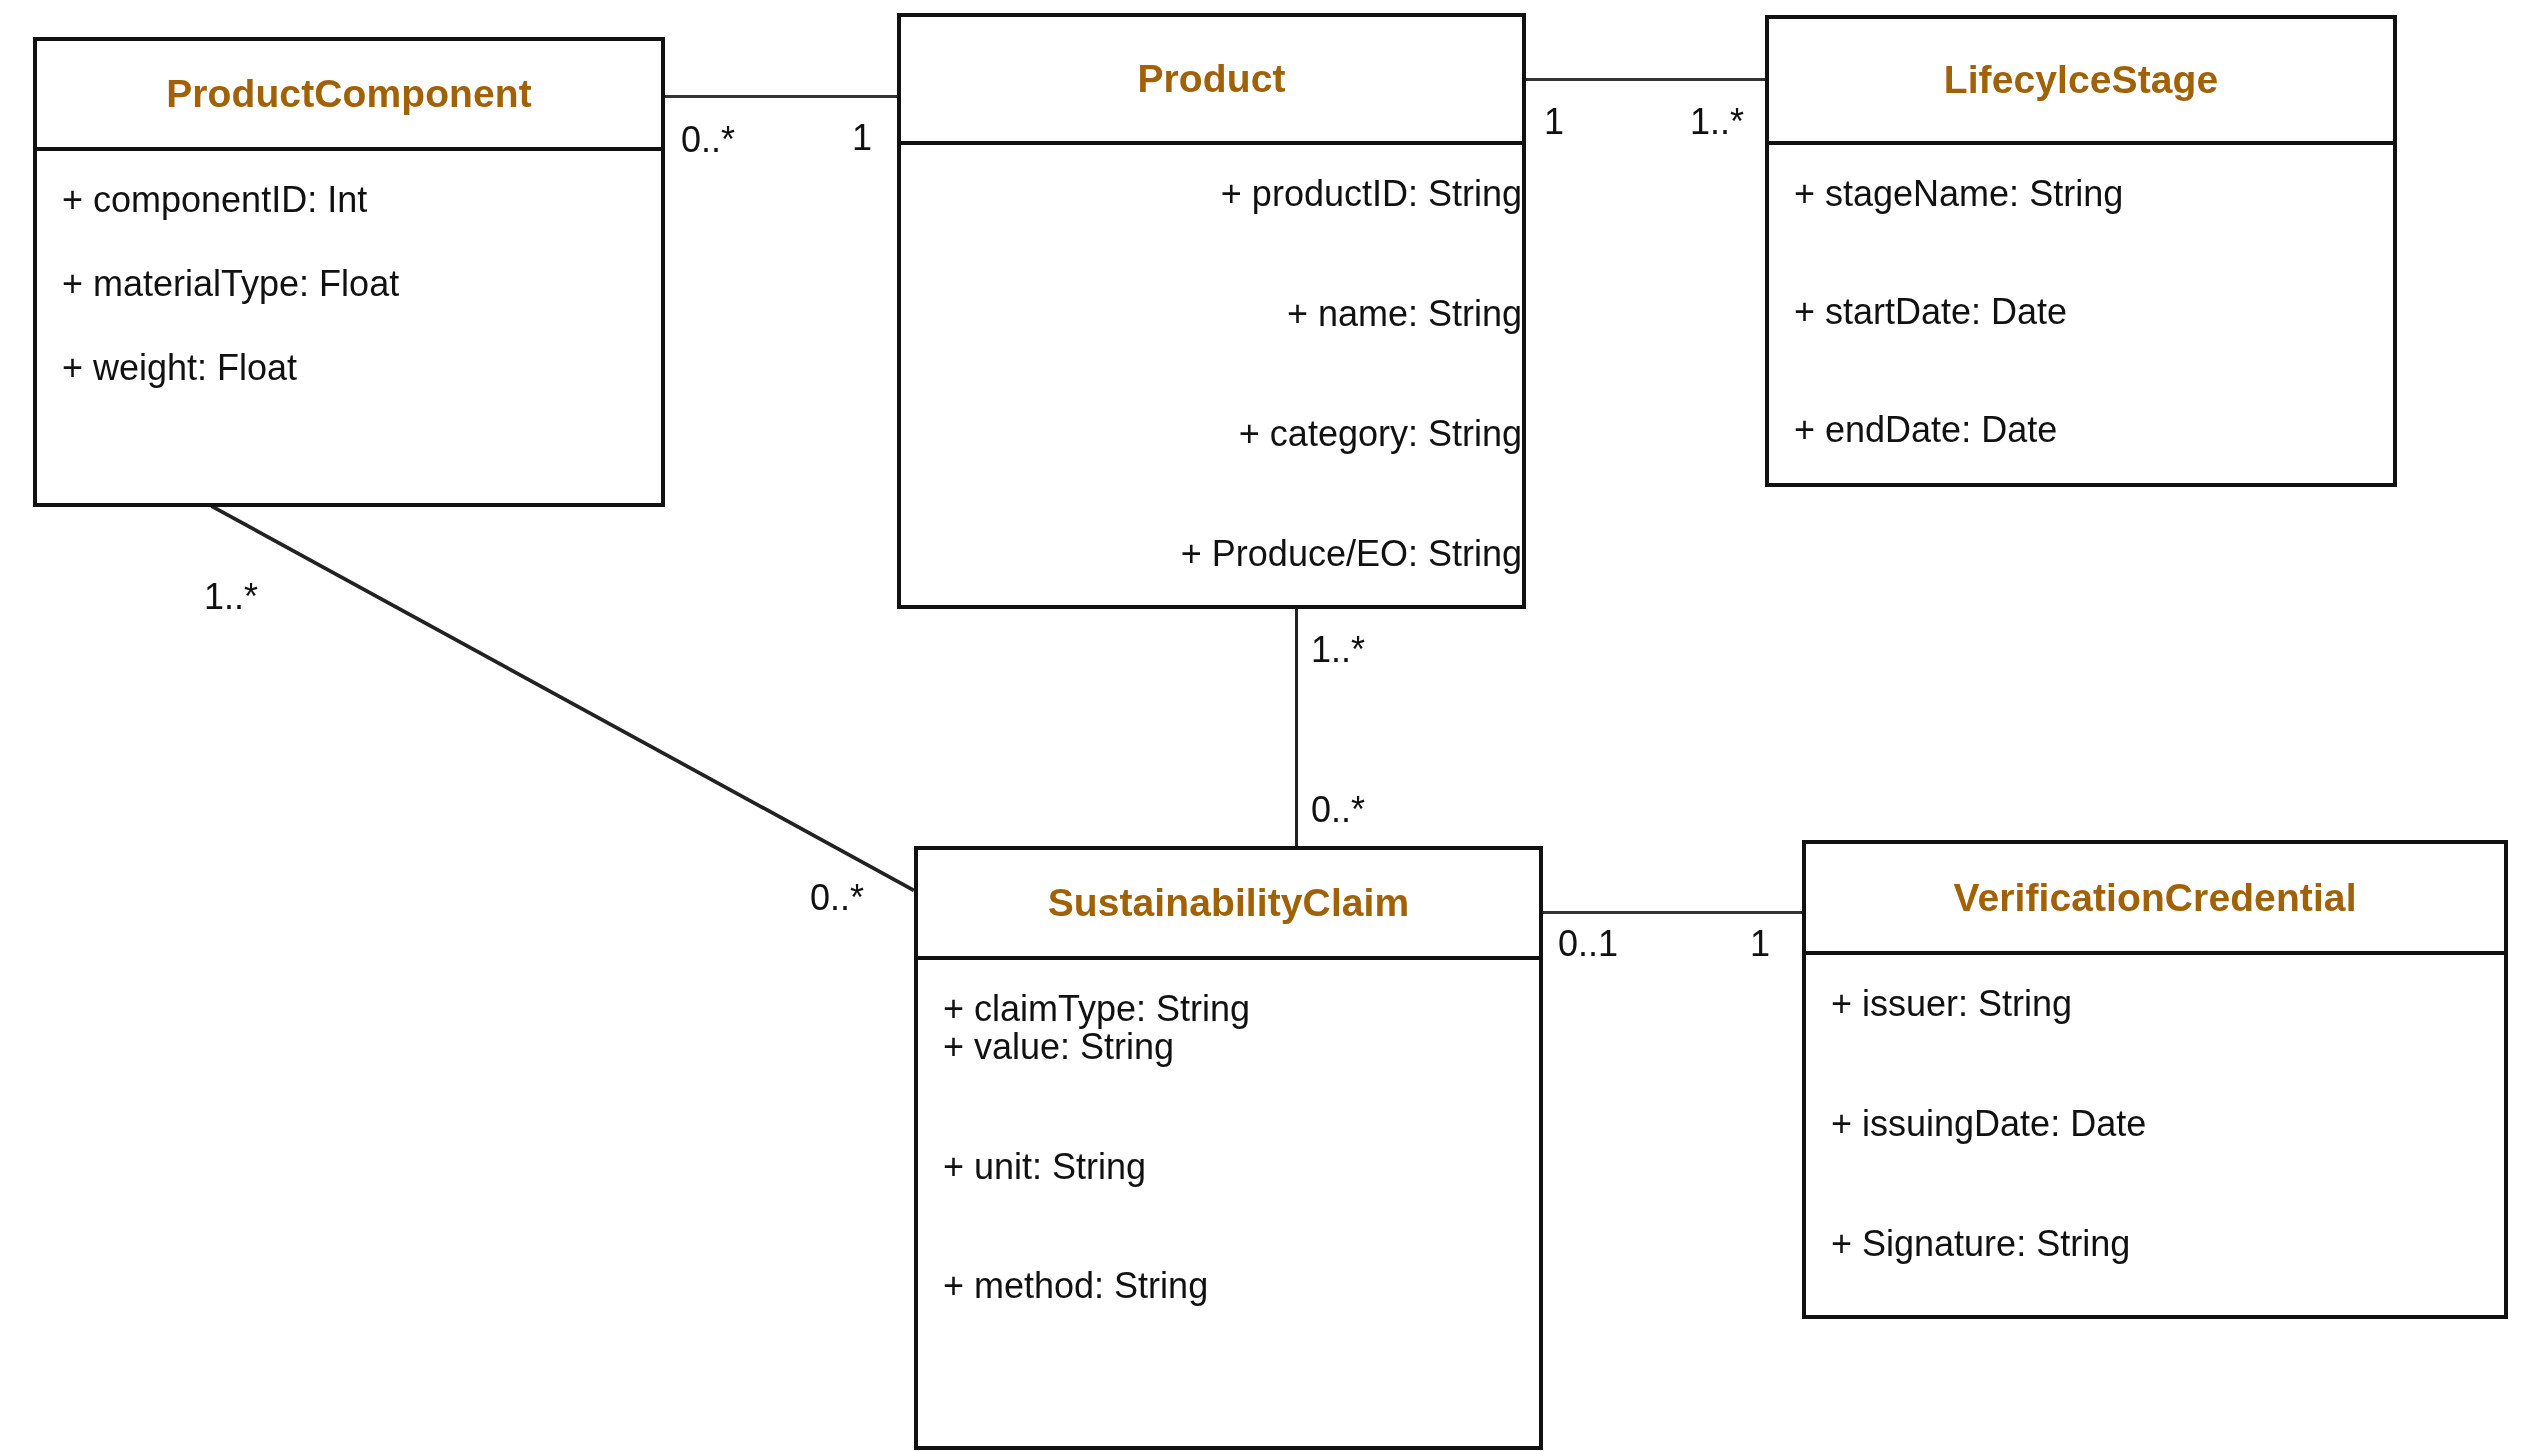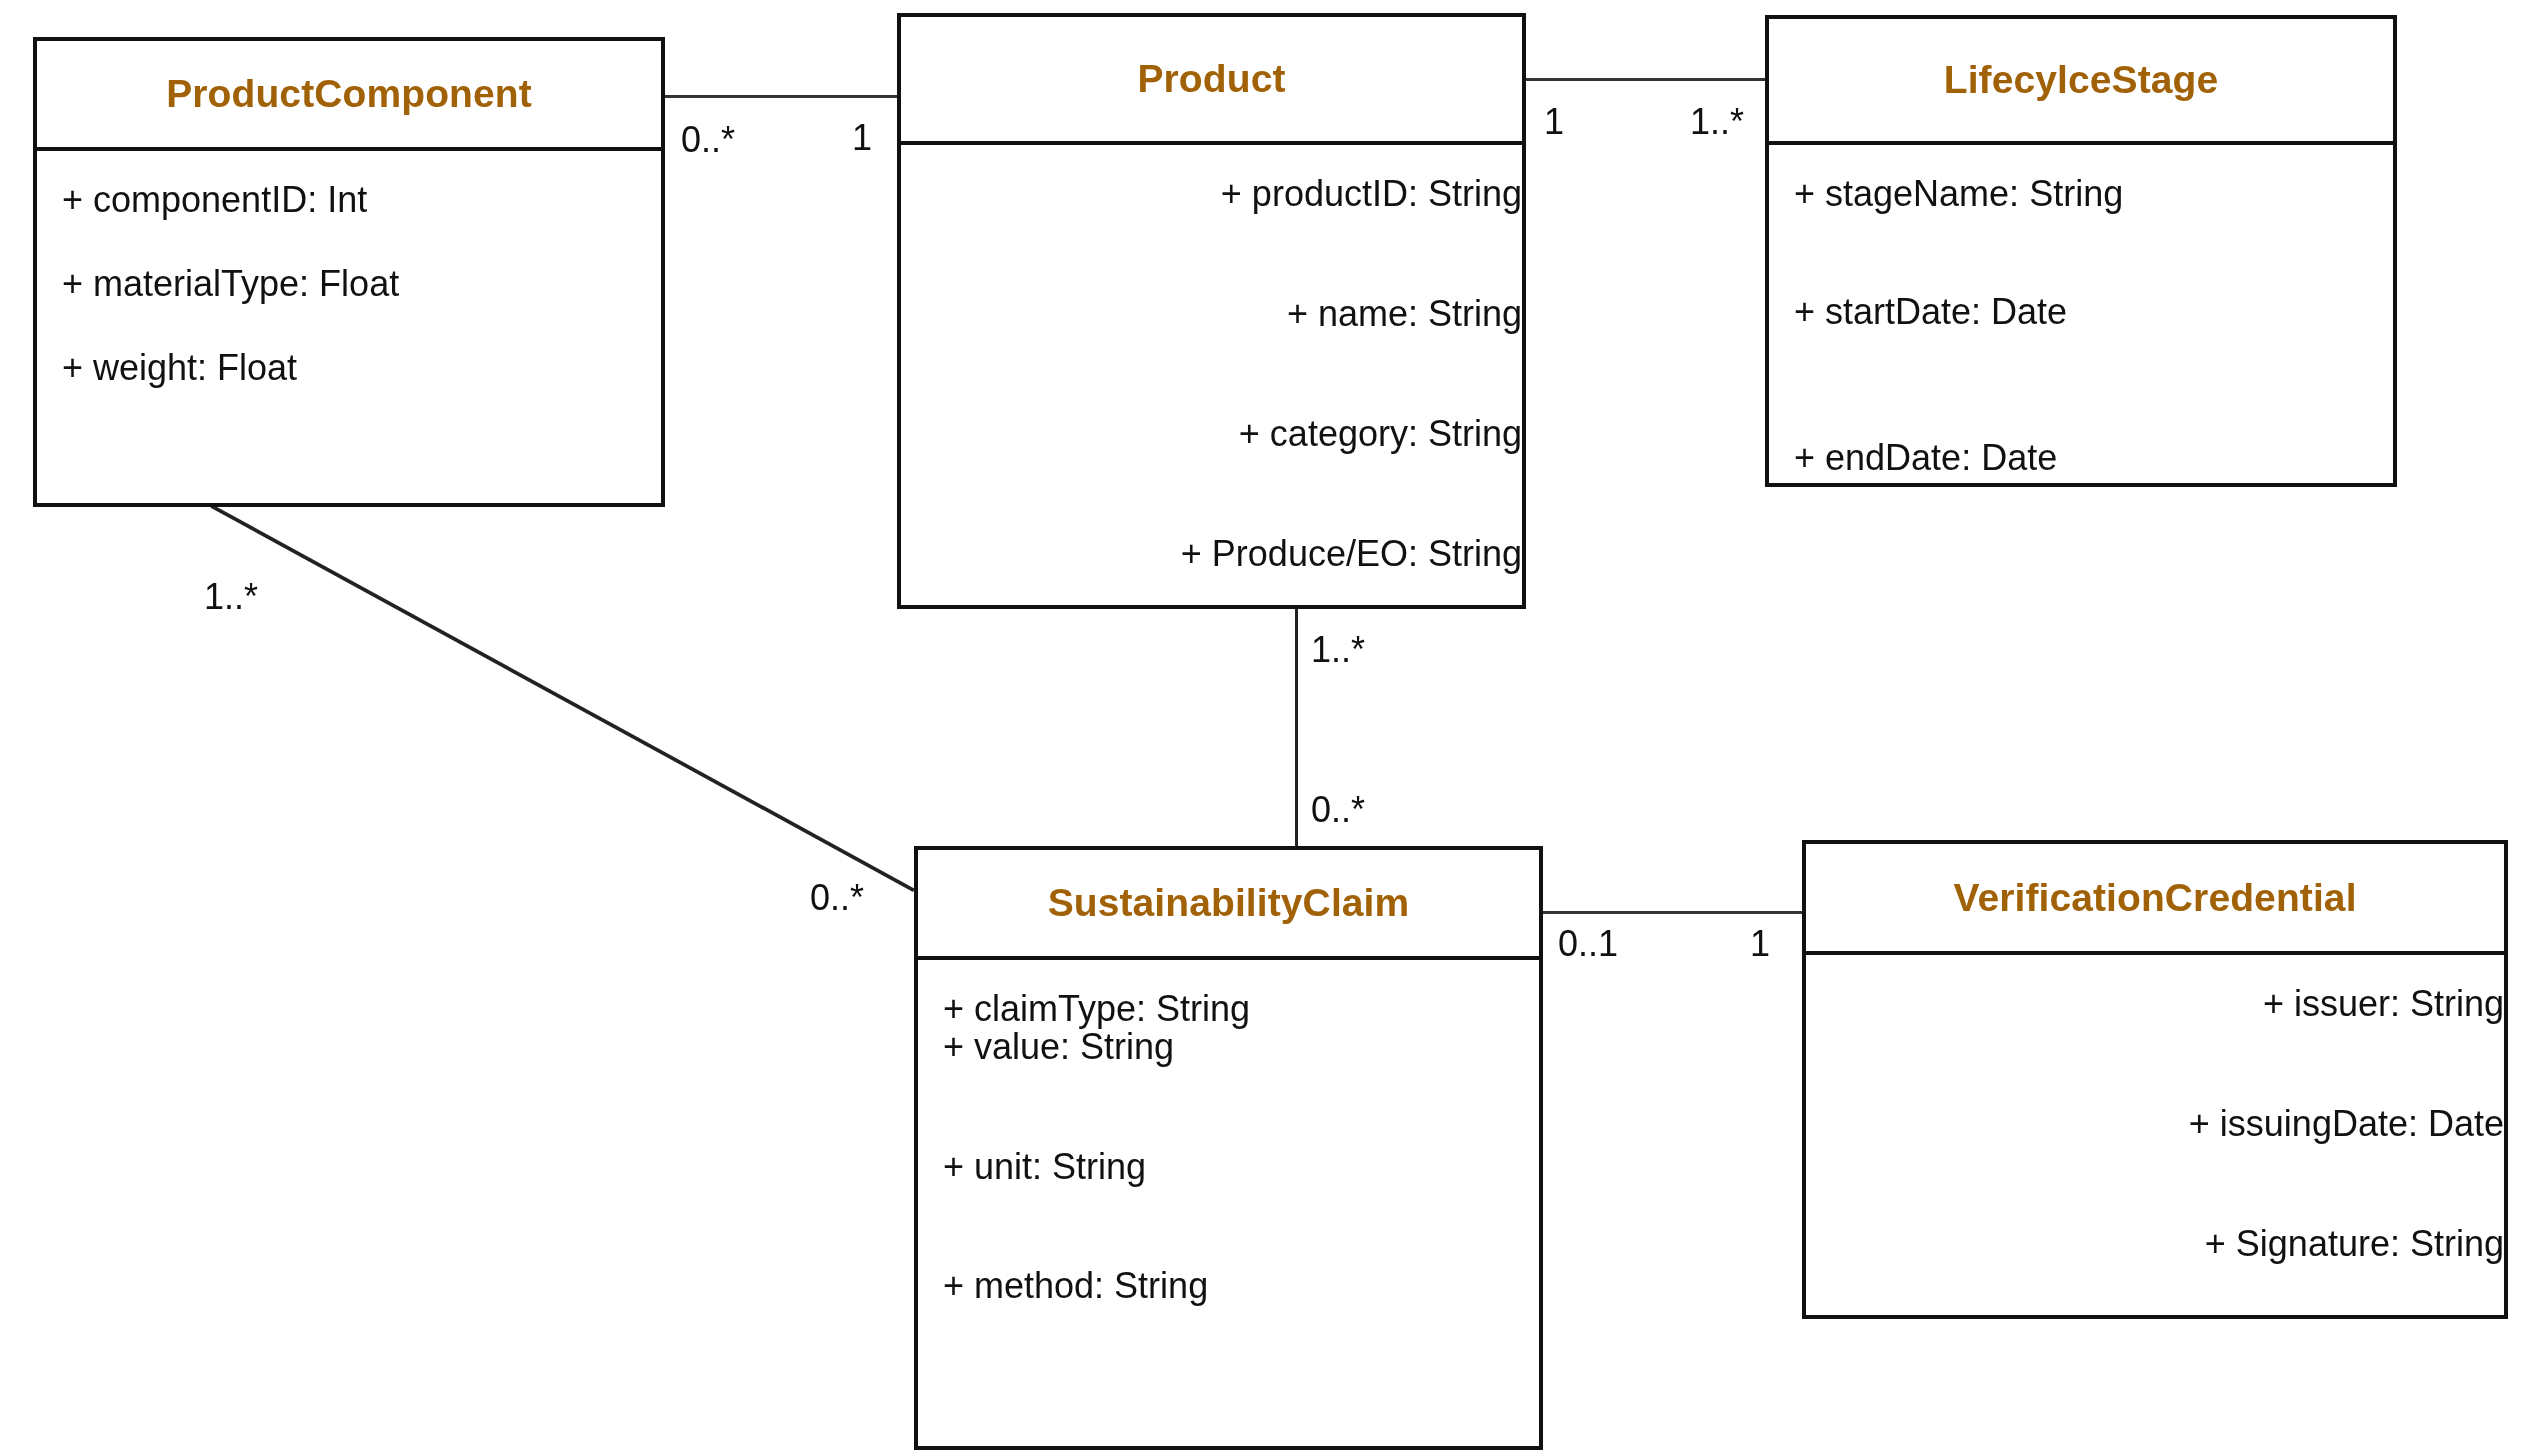--- a/index.html
+++ b/index.html
@@ -142,38 +142,38 @@
       <div class="uml-attr">+ Produce/EO: String</div>
     </div>
   </div>
 
   <div class="uml-class" style="left:1765px; top:15px; width:632px; height:472px;">
     <div class="uml-header" style="height:126px;">
       <span class="uml-title">LifecylceStage</span>
     </div>
     <div class="uml-attrs">
       <div class="uml-attr" style="margin-bottom:80px;">+ stageName: String</div>
-      <div class="uml-attr" style="margin-bottom:108px;">+ startDate: Date</div>
+      <div class="uml-attr" style="margin-bottom:80px;">+ startDate: Date</div>
       <div class="uml-attr">+ endDate: Date</div>
     </div>
   </div>
 
   <div class="uml-class" style="left:914px; top:846px; width:629px; height:604px;">
     <div class="uml-header" style="height:110px;">
       <span class="uml-title">SustainabilityClaim</span>
     </div>
     <div class="uml-attrs">
       <div class="uml-attr" style="">+ claimType: String</div>
       <div class="uml-attr" style="margin-bottom:82px;">+ value: String</div>
       <div class="uml-attr" style="margin-bottom:82px;">+ unit: String</div>
       <div class="uml-attr">+ method: String</div>
     </div>
   </div>
 
-  <div class="uml-class" style="left:1802px; top:840px; width:706px; height:479px;text-align:right;">
+  <div class="uml-class" style="left:1802px; top:840px; width:706px; height:479px;">
     <div class="uml-header" style="height:111px;">
       <span class="uml-title">VerificationCredential</span>
     </div>
     <div class="uml-attrs">
       <div class="uml-attr" style="margin-bottom:82px;">+ issuer: String</div>
       <div class="uml-attr" style="margin-bottom:82px;">+ issuingDate: Date</div>
       <div class="uml-attr">+ Signature: String</div>
     </div>
   </div>
 

